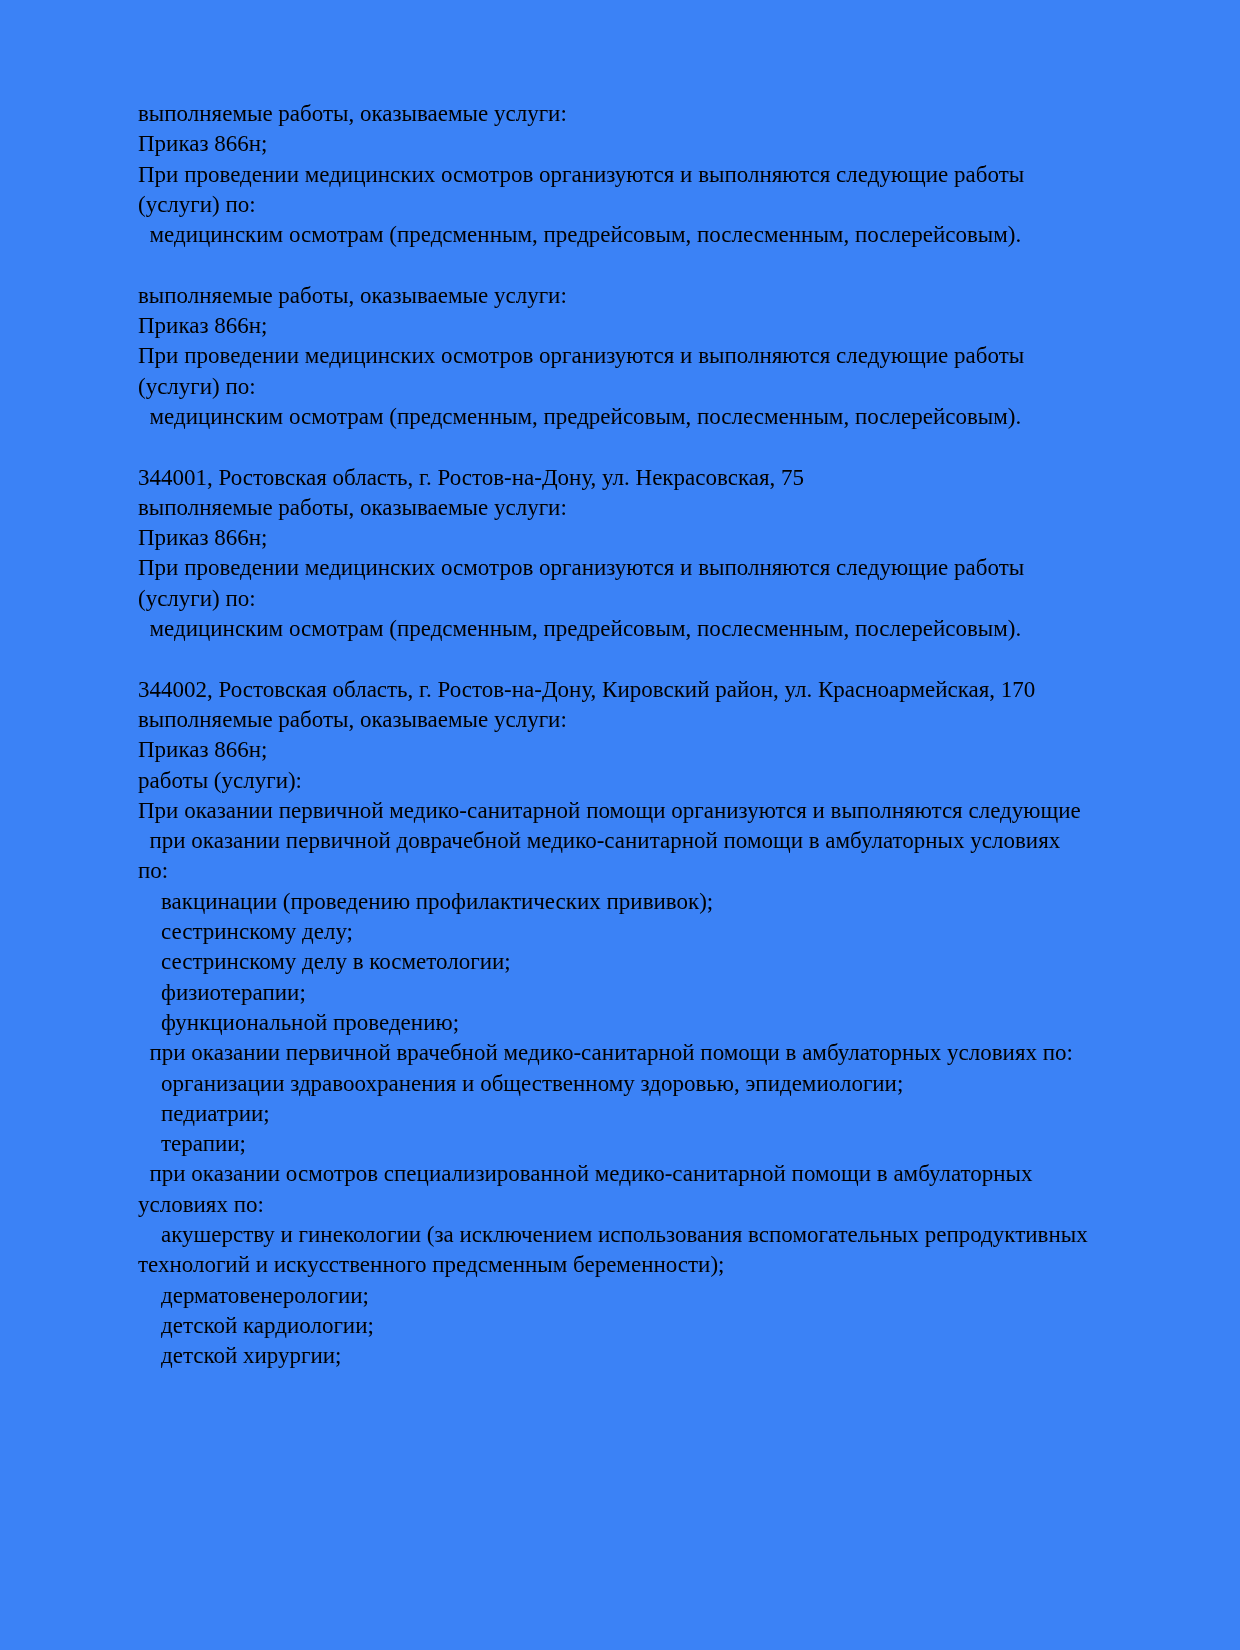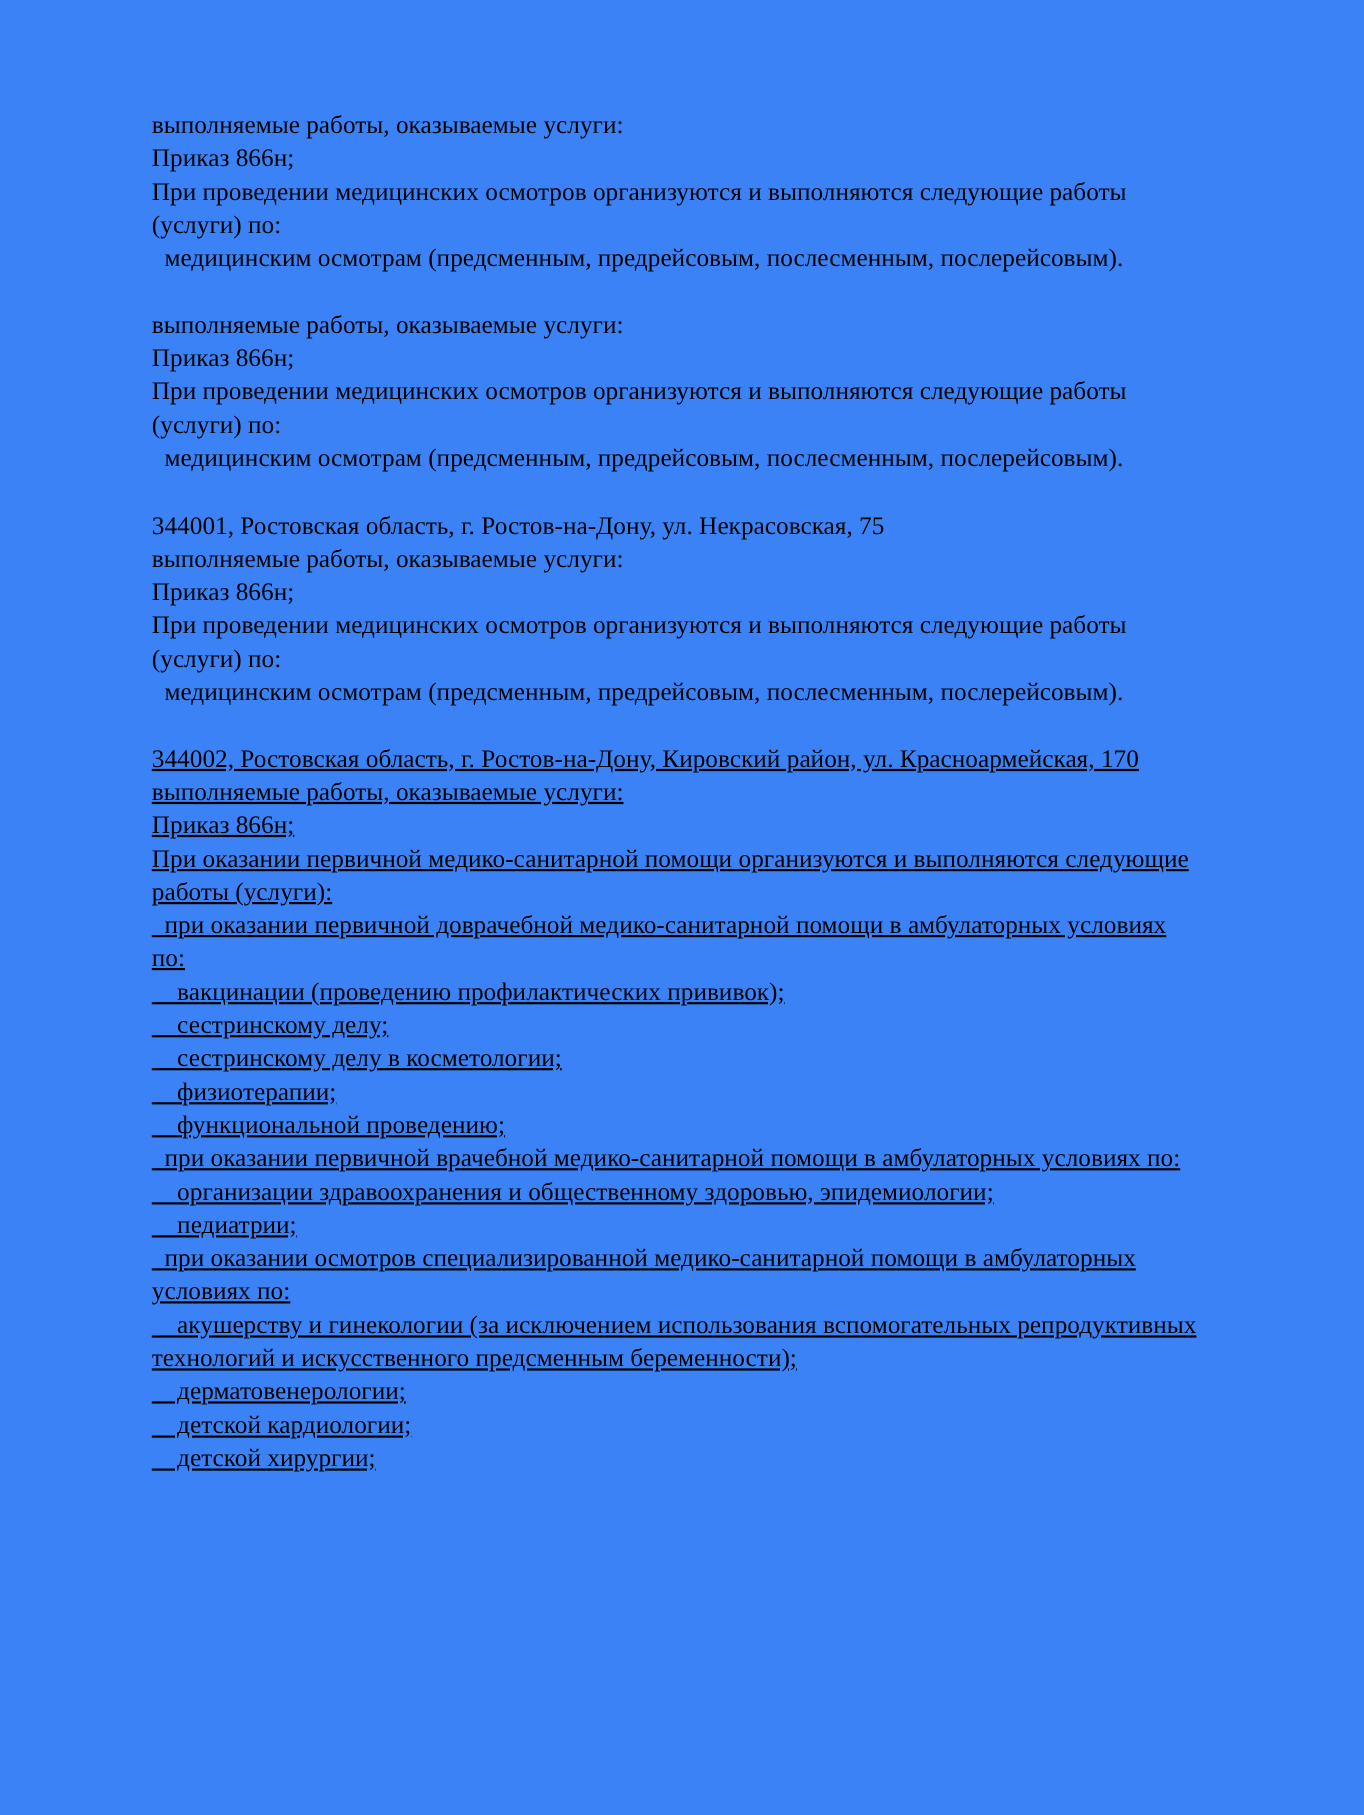--- a/index.html
+++ b/index.html
@@ -31,21 +31,20 @@
     font-size: 23px;
     line-height: 30.3px;
     font-family: "Liberation Serif", "DejaVu Serif", serif;
   }
   .block {
     margin: 0 0 30.3px 0;
     padding: 0;
   }
   .block:last-child {
     margin-bottom: 12px;
-    text-decoration: underline;
   }
   .line {
     white-space: pre;      
     min-height: 30.3px;
   }
 </style>
 </head>
 <body>
 
 <div class="page">
@@ -69,32 +68,33 @@
         <div class="line">выполняемые работы, оказываемые услуги:</div>
         <div class="line">Приказ 866н;</div>
         <div class="line">При проведении медицинских осмотров организуются и выполняются следующие работы</div>
         <div class="line">(услуги) по:</div>
         <div class="line">  медицинским осмотрам (предсменным, предрейсовым, послесменным, послерейсовым).</div>
       </div>
       <div class="block">
         <div class="line">344002, Ростовская область, г. Ростов-на-Дону, Кировский район, ул. Красноармейская, 170</div>
         <div class="line">выполняемые работы, оказываемые услуги:</div>
         <div class="line">Приказ 866н;</div>
+        <div class="line">работы (услуги):</div>
         <div class="line">При оказании первичной медико-санитарной помощи организуются и выполняются следующие</div>
-        <div class="line">работы (услуги):</div>
         <div class="line">  при оказании первичной доврачебной медико-санитарной помощи в амбулаторных условиях</div>
         <div class="line">по:</div>
         <div class="line">    вакцинации (проведению профилактических прививок);</div>
         <div class="line">    сестринскому делу;</div>
         <div class="line">    сестринскому делу в косметологии;</div>
         <div class="line">    физиотерапии;</div>
         <div class="line">    функциональной проведению;</div>
         <div class="line">  при оказании первичной врачебной медико-санитарной помощи в амбулаторных условиях по:</div>
         <div class="line">    организации здравоохранения и общественному здоровью, эпидемиологии;</div>
         <div class="line">    педиатрии;</div>
+        <div class="line">    терапии;</div>
         <div class="line">  при оказании осмотров специализированной медико-санитарной помощи в амбулаторных</div>
         <div class="line">условиях по:</div>
         <div class="line">    акушерству и гинекологии (за исключением использования вспомогательных репродуктивных</div>
         <div class="line">технологий и искусственного предсменным беременности);</div>
         <div class="line">    дерматовенерологии;</div>
         <div class="line">    детской кардиологии;</div>
         <div class="line">    детской хирургии;</div>
       </div>
     </div>
 </div>

